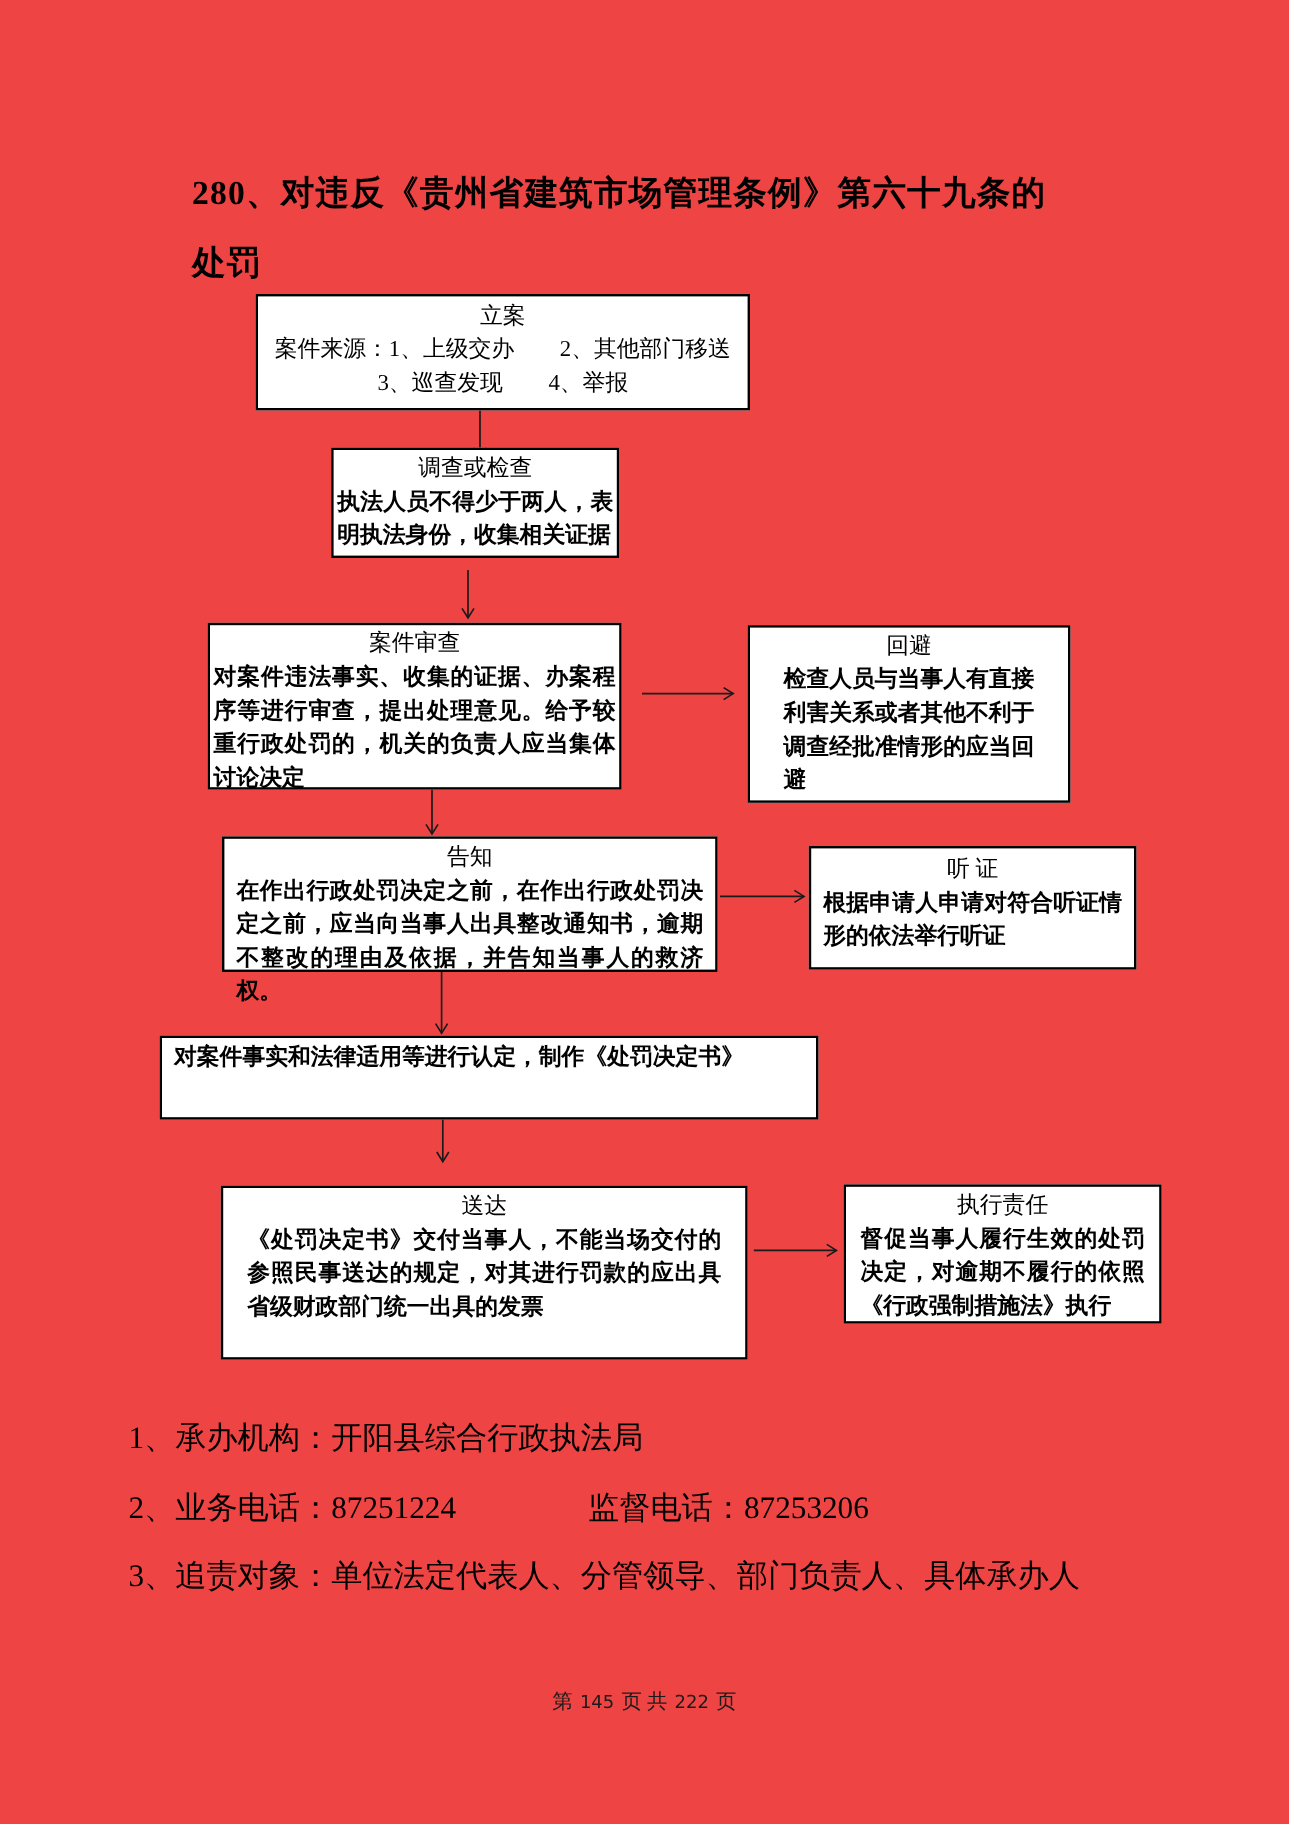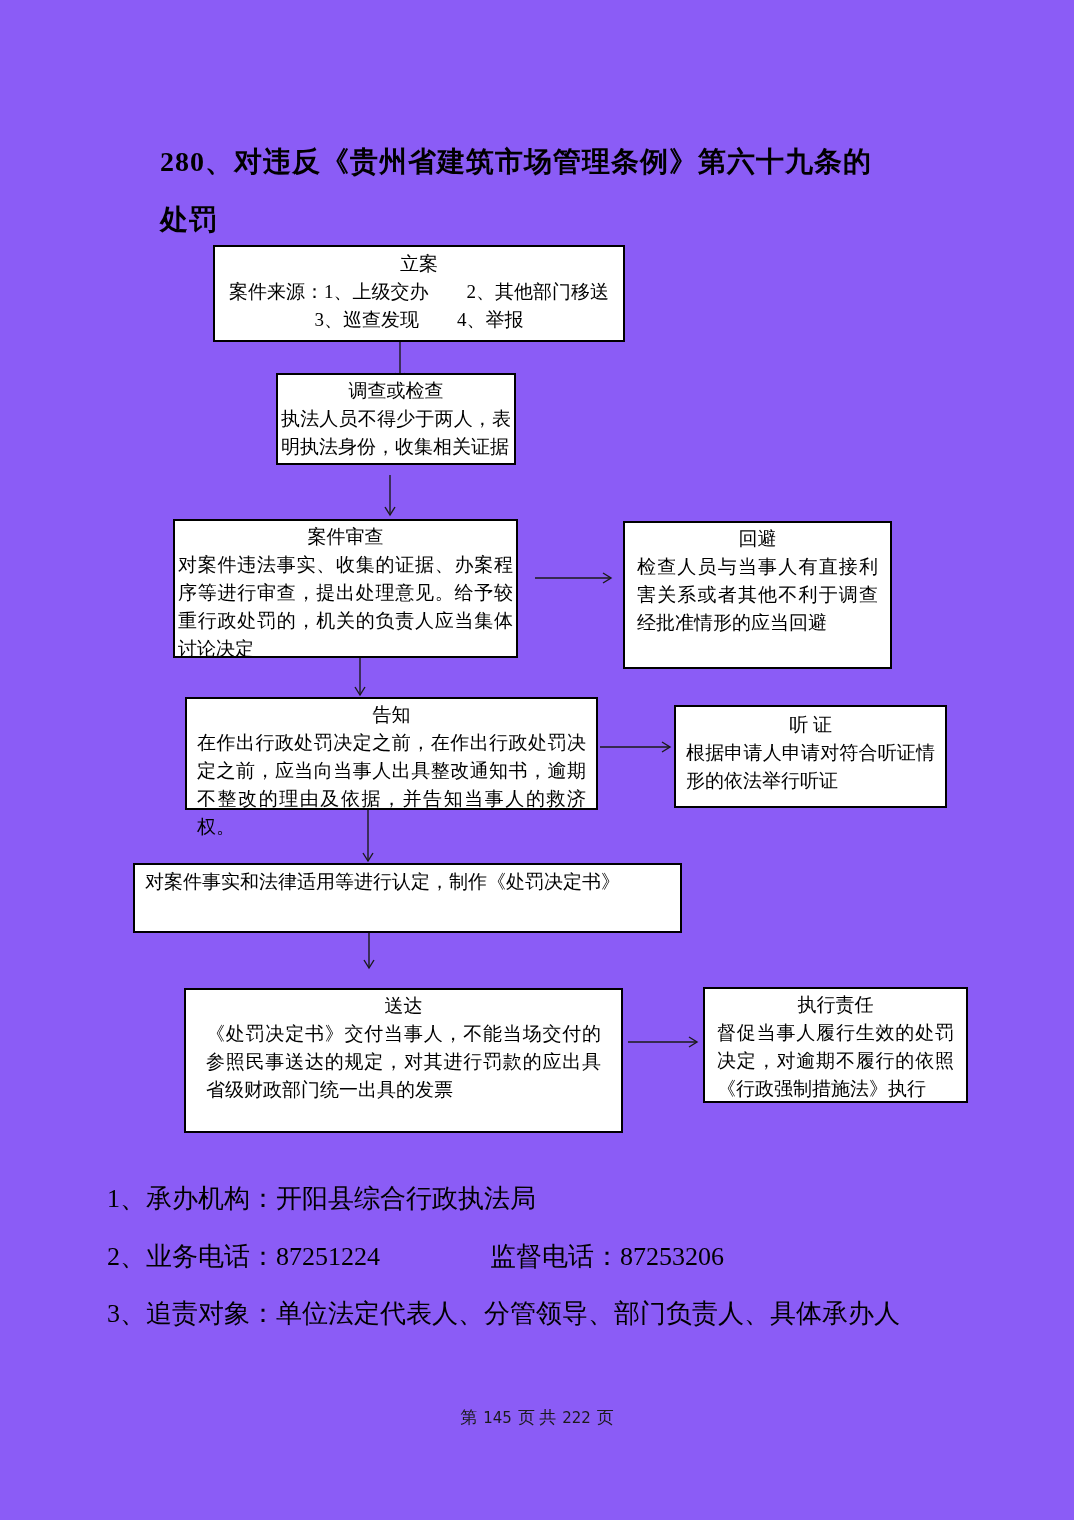--- a/index.html
+++ b/index.html
@@ -1,20 +1,20 @@
 <!DOCTYPE html>
 <html><head>
 <meta charset="utf-8">
 <style>
   html,body { margin:0; padding:0; background:#ffffff; }
   .page {
     position:relative;
     width:1074px; height:1520px;
     margin:0 auto;
-    background:#8b5cf6;
+    background:#ef4444;
     color:#000;
     font-family:"Liberation Serif","DejaVu Serif",serif;
     overflow:hidden;
   }
   .doc-title {
     position:absolute;
     left:160px; top:133px;
     width:730px;
     font-size:28px;
     font-weight:bold;
@@ -23,21 +23,21 @@
   }
   .fbox {
     position:absolute;
     box-sizing:border-box;
     border:2px solid #000;
     background:#fff;
     font-size:19px;
     line-height:28px;
   }
   .ftitle { text-align:center; }
-  .fbody  { text-align:justify; text-align-last:left; }
+  .fbody  { text-align:justify; text-align-last:left;font-weight:bold; }
   .fline  { text-align:center; }
   .arrow  { position:absolute; display:block; }
   .arrow line, .arrow polyline { stroke:#1a1a1a; stroke-width:1.4; fill:none; }
   .note {
     position:absolute;
     left:107px;
     width:920px;
     font-size:26px;
     line-height:26px;
   }
@@ -84,21 +84,21 @@
   <div class="fbox" style="left:173px;top:519px;width:345px;height:139px;padding:2px 3px;">
     <div class="ftitle">案件审查</div>
     <div class="fbody">对案件违法事实、收集的证据、办案程序等进行审查，提出处理意见。给予较重行政处罚的，机关的负责人应当集体讨论决定</div>
   </div>
 
   <svg class="arrow" style="left:535px;top:571px" width="78" height="14">
     <line x1="0" y1="7" x2="76" y2="7"></line>
       <polyline points="68,2 76,7 68,12"></polyline>
   </svg>
 
-  <div class="fbox" style="left:623px;top:521px;width:269px;height:148px;padding:2px 12px;">
+  <div class="fbox" style="left:623px;top:521px;width:269px;height:148px;padding:2px 28px;">
     <div class="ftitle">回避</div>
     <div class="fbody">检查人员与当事人有直接利害关系或者其他不利于调查经批准情形的应当回避</div>
   </div>
 
   <svg class="arrow" style="left:353px;top:658px" width="14" height="39">
     <line x1="7" y1="0" x2="7" y2="37"></line>
       <polyline points="2,29 7,37 12,29"></polyline>
   </svg>
 
   <div class="fbox" style="left:185px;top:697px;width:413px;height:113px;padding:2px 10px;">

